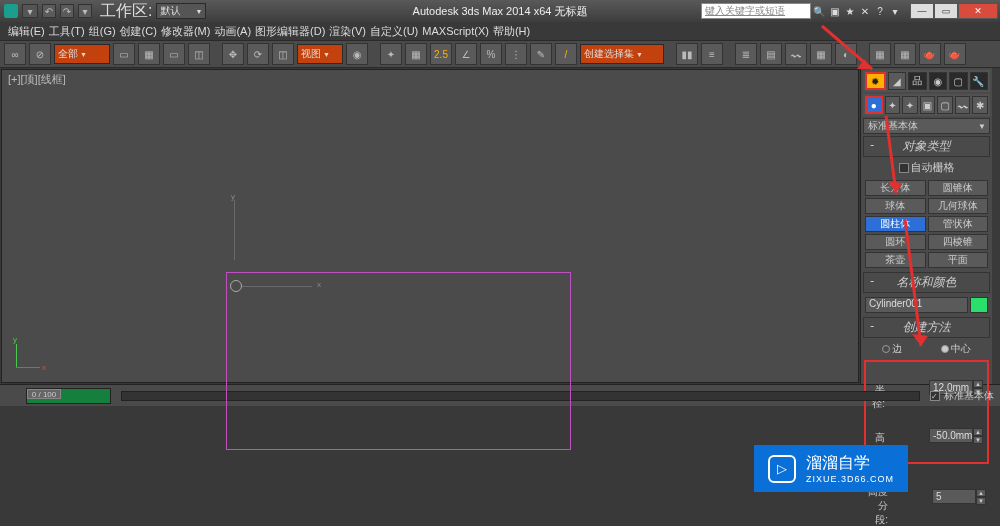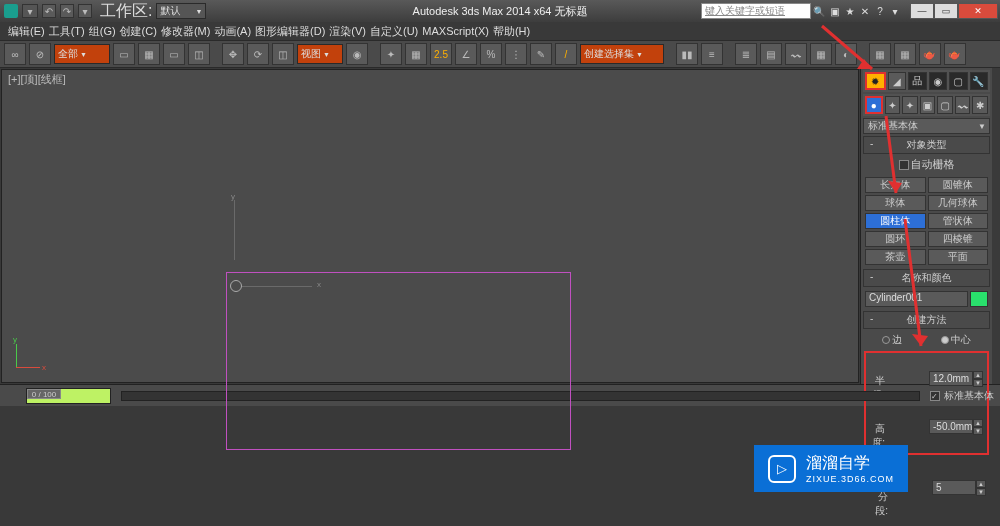--- a/index.html
+++ b/index.html
@@ -41,21 +41,21 @@
 .vp-origin .lX { position: absolute; bottom: -4px; left: 26px; color: #d94b3c; font-size: 8px; }
 .cmdpanel { width: 132px; background: #4a4a4a; border-left: 1px solid #222; display: flex; flex-direction: column; padding: 2px; gap: 2px; }
 .cp-row { display: flex; gap: 2px; background: #525252; padding: 2px; }
 .cp-btn { flex: 1; height: 18px; background: #5a5a5a; border: 1px solid #333; display: flex; align-items: center; justify-content: center; font-size: 10px; }
 .cp-btn.active { background: #ffb000; color: #222; }
 .cp-btn.blue { background: #2d6fd6; color: #fff; }
 .cp-btn.negative { background: #2a2a2a; }
 .redbox { border: 2px solid #e03030; }
 .cp-drop { background: #5a5a5a; border: 1px solid #333; height: 17px; display: flex; align-items: center; padding: 0 4px; font-size: 10px; position: relative; }
 .cp-drop::after { content: "▼"; position: absolute; right: 3px; font-size: 8px; }
-.rollout-head { background: #4a4a4a; text-align: center; font-size: 10px; padding: 1px 8px; border: 1px solid #333; color: #ccc; }
+.rollout-head { background: #4a4a4a; text-align: center; font-size: 12px; padding: 1px 8px; border: 1px solid #333; color: #ccc; font-style: italic; }
 .rollout-head.minus::before { content: "- "; position: absolute; left: 6px; }
 .rollout-head { position: relative; }
 .grid2 { display: grid; grid-template-columns: 1fr 1fr; gap: 2px; padding: 2px; }
 .primbtn { height: 16px; background: #5a5a5a; border: 1px solid #333; font-size: 10px; display: flex; align-items: center; justify-content: center; }
 .primbtn.sel { background: #2d6fd6; color: #fff; }
 .name-row { display: flex; gap: 2px; padding: 2px; }
 .name-input { flex: 1; background: #5a5a5a; border: 1px solid #333; height: 16px; font-size: 10px; color: #ddd; padding: 0 3px; }
 .color-swatch { width: 18px; height: 16px; background: #29e06c; border: 1px solid #333; }
 .radio-row { display: flex; justify-content: space-around; padding: 2px 0; }
 .radio { display: flex; align-items: center; gap: 2px; font-size: 10px; }
@@ -63,21 +63,21 @@
 .rdio.on { background: #ccc; }
 .param-row { display: flex; align-items: center; padding: 1px 4px; gap: 4px; }
 .param-lbl { flex: 1; text-align: right; font-size: 10px; margin-top: 18px; }
 .spinner { display: flex; margin-left: 40px; }
 .spinner-val { width: 44px; height: 15px; background: #5a5a5a; border: 1px solid #333; font-size: 10px; color: #ddd; display: flex; align-items: center; padding: 0 3px; }
 .spinner-arrows { width: 10px; display: flex; flex-direction: column; }
 .sp-ar { flex: 1; background: #5a5a5a; border: 1px solid #333; font-size: 6px; display: flex; align-items: center; justify-content: center; line-height: 1; }
 .param-red { border: 2px solid #e03030; padding: 2px 0; margin: 0 1px; }
 .rollout-head.plus::before { content: "+ "; position: absolute; left: 6px; }
 .statusbar { height: 22px; background: #4a4a4a; border-top: 1px solid #222; display: flex; align-items: center; font-size: 10px; padding: 0 6px; gap: 10px; }
-.time-slider { width: 85px; height: 16px; background: #bef264; border: 1px solid #222; position: relative; margin-left: 20px; }
+.time-slider { width: 85px; height: 16px; background: #15803d; border: 1px solid #222; position: relative; margin-left: 20px; }
 .time-knob { position: absolute; left: 0; width: 34px; height: 10px; background: #666; border: 1px solid #888; font-size: 8px; text-align: center; }
 .timeline-track { flex: 1; height: 10px; background: #333; border: 1px solid #222; }
 .watermark { position: absolute; right: 92px; bottom: 34px; background: #0a6fd6; color: #fff; padding: 8px 14px; display: flex; align-items: center; gap: 10px; font-size: 16px; }
 .wm-logo { width: 28px; height: 28px; border: 2px solid #fff; border-radius: 6px; display: flex; align-items: center; justify-content: center; font-size: 13px; }
 .wm-sub { font-size: 9px; letter-spacing: 1px; }
 .red-arrow { position: absolute; pointer-events: none; }
 .cp-scroll { width: 8px; background: #3a3a3a; }
 .cb { width: 10px; height: 10px; border: 1px solid #888; display: inline-block; vertical-align: middle; margin-right: 2px; background: #333; }
 .cb.on::after { content: "✓"; color: #ccc; font-size: 8px; position: relative; top: -2px; }
 </style>

